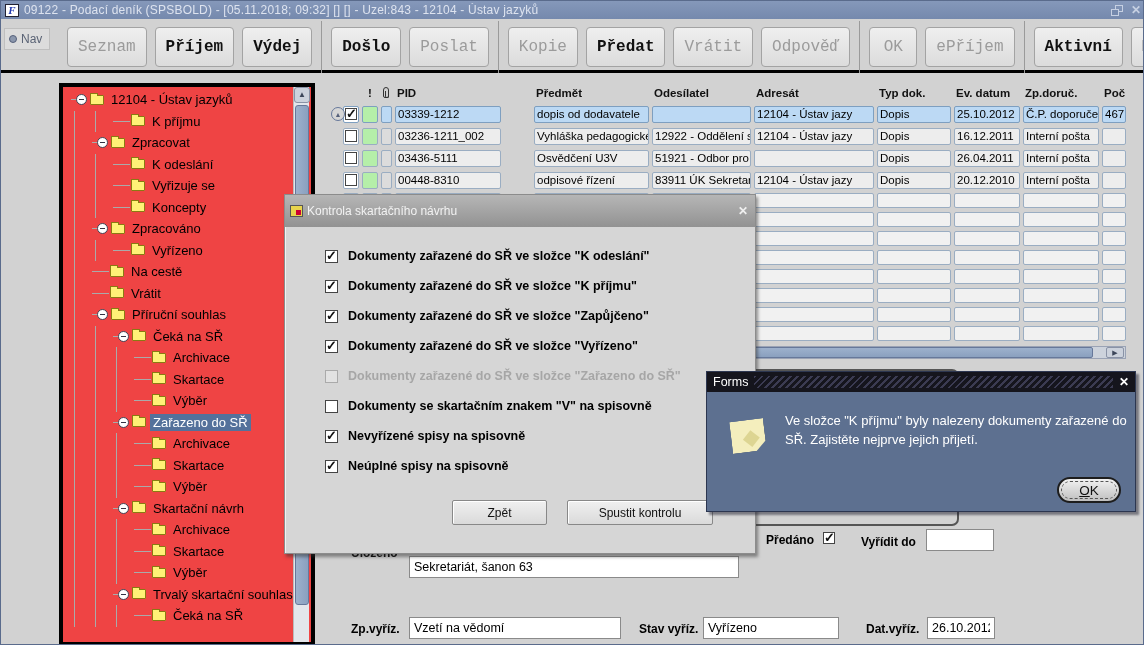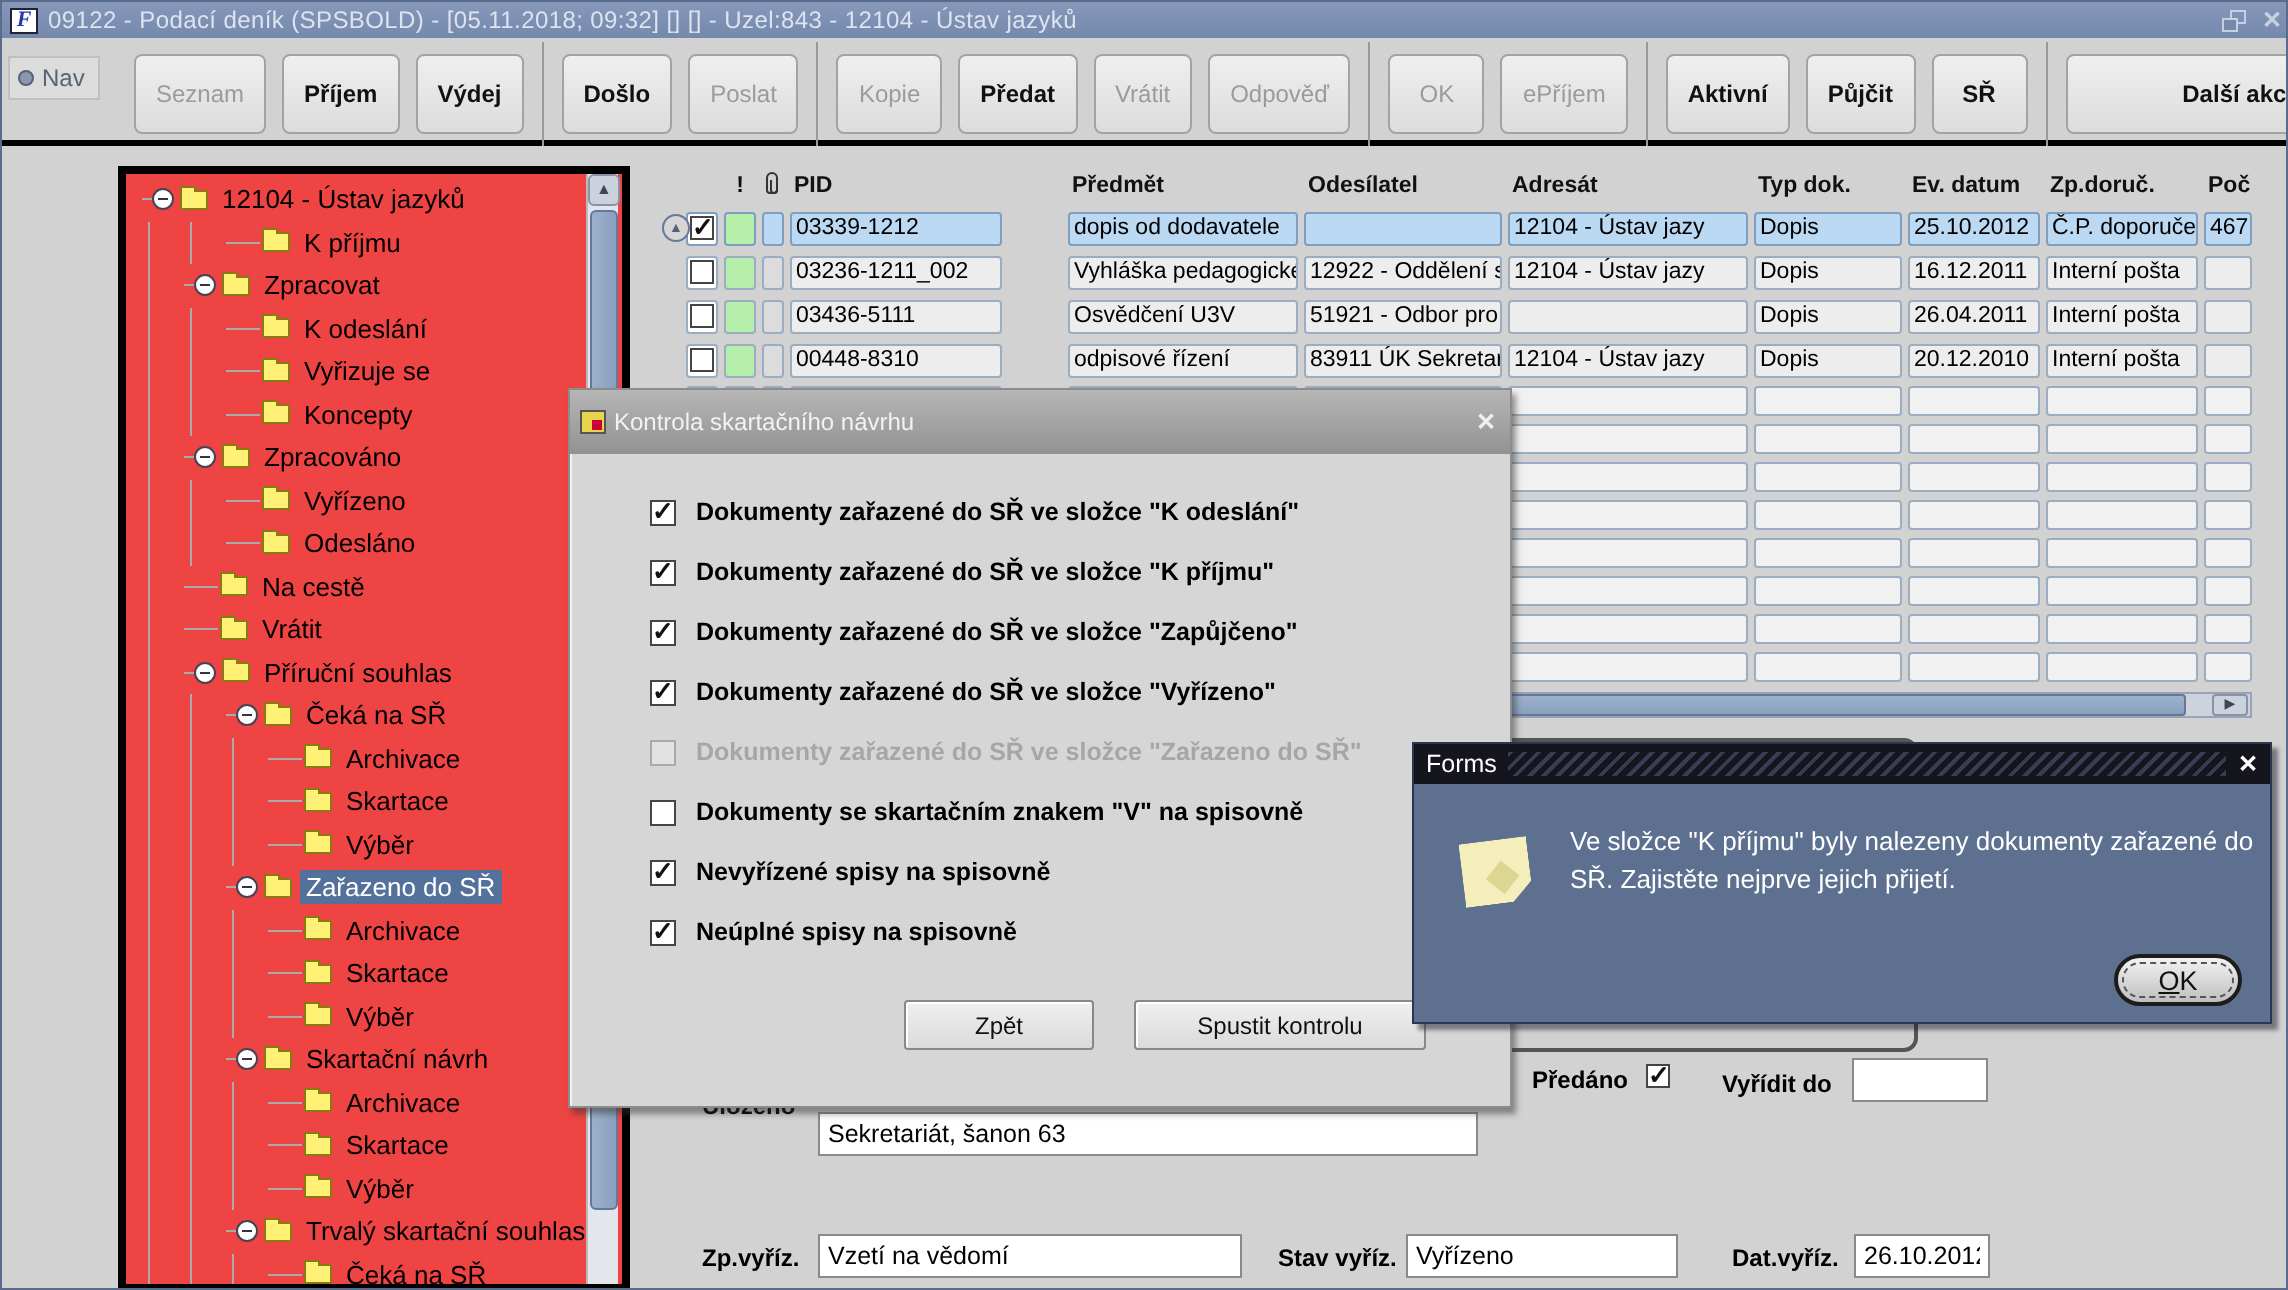--- a/index.html
+++ b/index.html
@@ -26,21 +26,21 @@
   .toolband { position:absolute; left:0; top:18px; width:1144px; height:54px;
     background:#d2d2d2; border-bottom:3px solid #000000; }
   .navtab { position:absolute; left:3px; top:9px; width:46px; height:22px;
     background:#dcdcdc; border:1px solid #bfbfbf; display:flex; align-items:center;
     gap:4px; padding:0 4px; color:#5a6375; font-size:12px; }
   .navtab .dot { width:8px; height:8px; border-radius:50%; background:#8b97ad; border:1px solid #55607a; }
   #toolbar { position:absolute; left:62px; top:7px; height:42px; display:flex; align-items:center; }
   .tbtn { min-width:48px; height:40px; margin:0 4px; padding:0 10px;
     background:linear-gradient(#efefef,#dcdcdc); border:1px solid #a3a3a3; border-radius:4px;
     display:flex; align-items:center; justify-content:center;
-    font-size:12px; font-weight:bold; color:#111; }
+    font-size:16px; font-weight:bold; color:#111;font-family:Liberation Mono, monospace; }
   .tbtn.disabled { color:#9b9b9b; font-weight:normal; }
   .tbtn.wide { width:176px; }
   .tsep { width:1px; height:52px; background:#9a9a9a; margin:0 5px; align-self:center; }
   
   .treepanel { position:absolute; left:58px; top:82px; width:256px; height:563px;
     background:#ef4444; border:4px solid #000000; overflow:hidden; }
   #tree-rows { position:absolute; left:0; top:2px; width:238px; }
   .trow { height:21.5px; display:flex; align-items:center; font-size:13px; color:#000; white-space:nowrap; }
   .tguides { height:21.5px; flex:none;
     background:repeating-linear-gradient(to right, transparent 0 11px, #aaa 11px 12px, transparent 12px 21px); }
@@ -233,26 +233,20 @@
           <div class="folder"></div>
           <div class="tlabel">Zpracováno</div>
         </div>
         <div class="trow">
           <div class="tguides" style="width: 50px;"></div>
           <div class="tconn" style="width: 17px;"></div>
           <div class="folder"></div>
           <div class="tlabel">Vyřízeno</div>
         </div>
         <div class="trow">
-          <div class="tguides" style="width: 50px;"></div>
-          <div class="tconn" style="width: 17px;"></div>
-          <div class="folder"></div>
-          <div class="tlabel">Odesláno</div>
-        </div>
-        <div class="trow">
           <div class="tguides" style="width: 29px;"></div>
           <div class="tconn" style="width: 17px;"></div>
           <div class="folder"></div>
           <div class="tlabel">Na cestě</div>
         </div>
         <div class="trow">
           <div class="tguides" style="width: 29px;"></div>
           <div class="tconn" style="width: 17px;"></div>
           <div class="folder"></div>
           <div class="tlabel">Vrátit</div>

